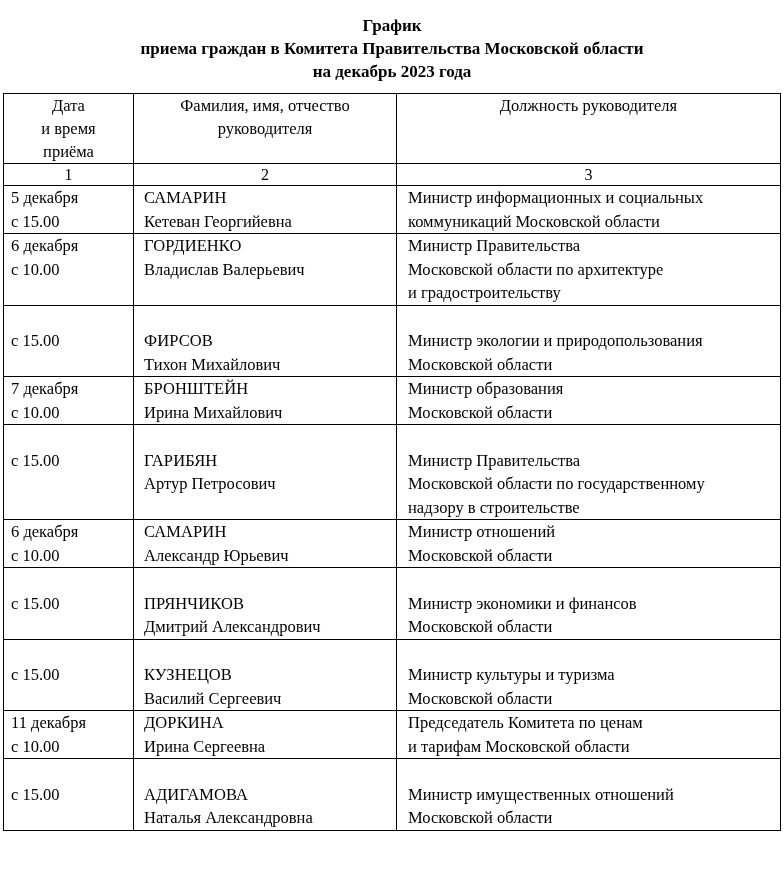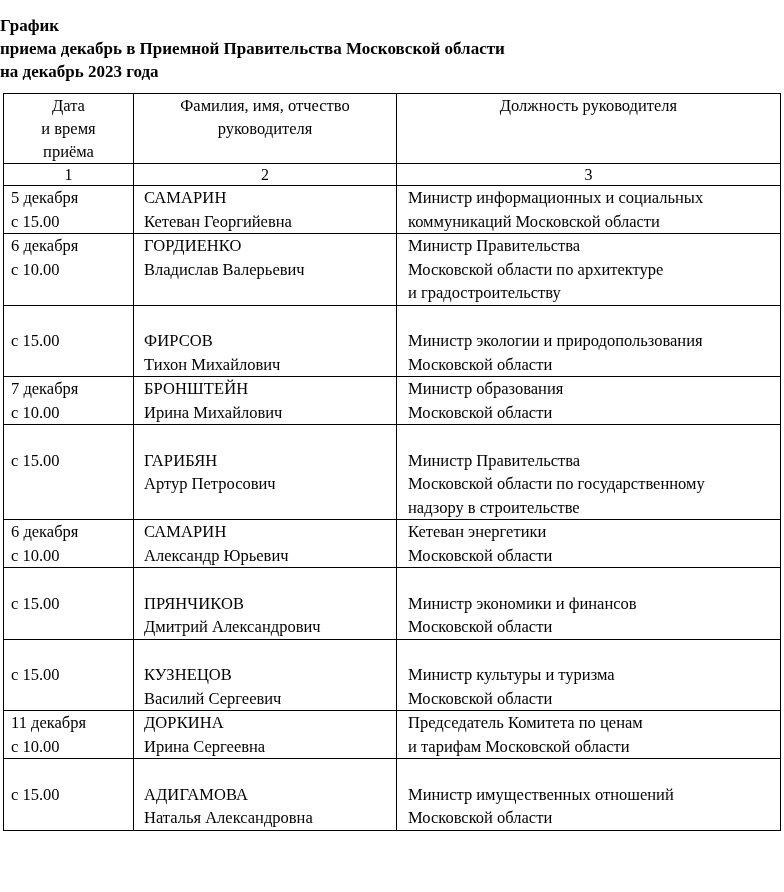--- a/index.html
+++ b/index.html
@@ -18,21 +18,21 @@
   #page {
     position: relative;
     width: 784px;
     height: 892px;
     box-sizing: border-box;
   }
 
   
   .title-block {
     padding-top: 14px;
-    text-align: left;
+    text-align: center;
     font-weight: bold;
     font-size: 17px;
     line-height: 23px;
   }
   .title-line { display: block; white-space: nowrap; }
 
   
   .schedule-wrap {
     margin-top: 10px;
     padding-left: 3px;
@@ -89,21 +89,21 @@
   .day-sep > td { border-top: 1.3px solid #000000; }
   .inner > td { border-top: none; }
 </style>
 </head>
 <body>
 
 <div id="page">
 
   <div class="title-block">
     <span class="title-line">График</span>
-    <span class="title-line">приема декабрь в Приемной Правительства Московской области</span>
+    <span class="title-line">приема граждан в Комитета Правительства Московской области</span>
     <span class="title-line">на декабрь 2023 года</span>
   </div>
 
   <div class="schedule-wrap">
     <table class="schedule">
       <colgroup>
         <col class="c-date">
         <col class="c-name">
         <col class="c-post">
       </colgroup>
@@ -208,21 +208,21 @@
           <tr class="day-sep">
             <td class="cell date-cell">
               <span class="ln">6 декабря</span>
               <span class="ln">с 10.00</span>
             </td>
             <td class="cell name-cell">
               <span class="ln surname">САМАРИН</span>
               <span class="ln">Александр Юрьевич</span>
             </td>
             <td class="cell post-cell">
-              <span class="ln">Кетеван энергетики</span>
+              <span class="ln">Министр отношений</span>
               <span class="ln">Московской области</span>
             </td>
           </tr>
           <tr class="inner">
             <td class="cell date-cell">
               <span class="ln blank">&nbsp;</span>
               <span class="ln">с 15.00</span>
             </td>
             <td class="cell name-cell">
               <span class="ln blank">&nbsp;</span>

